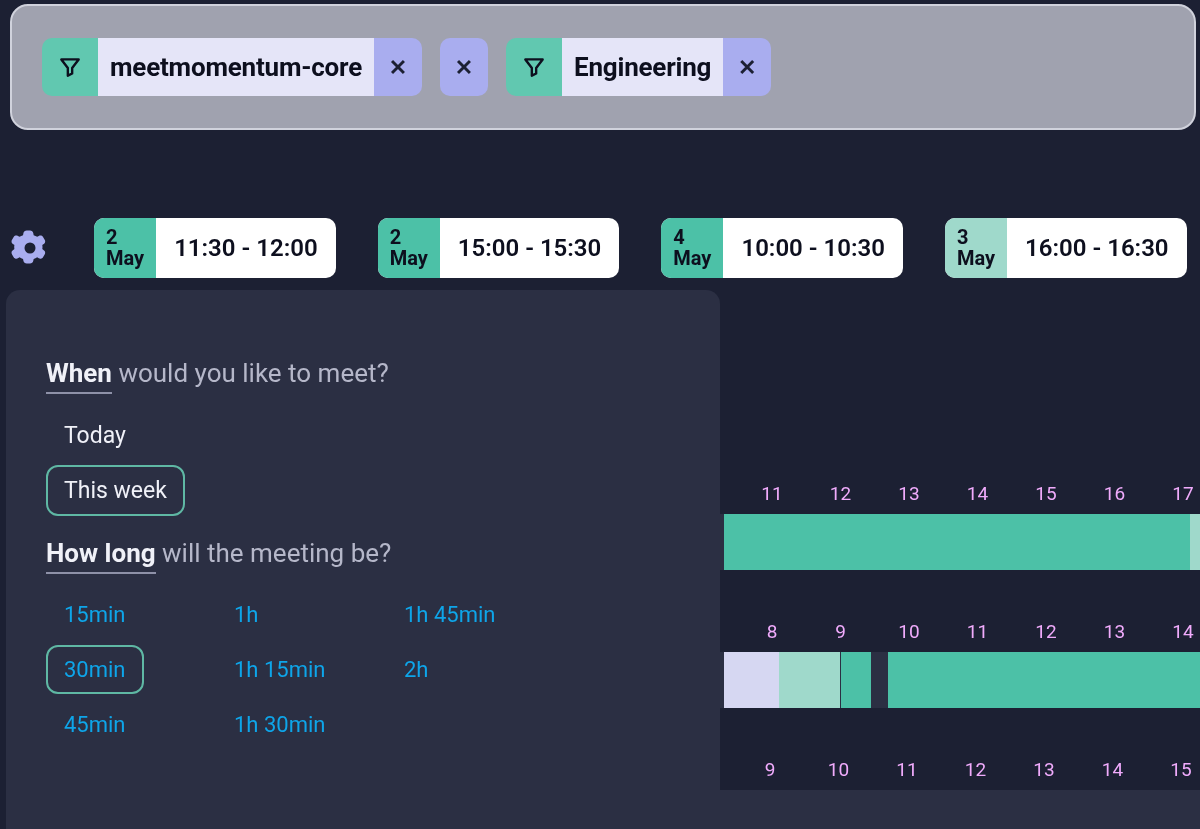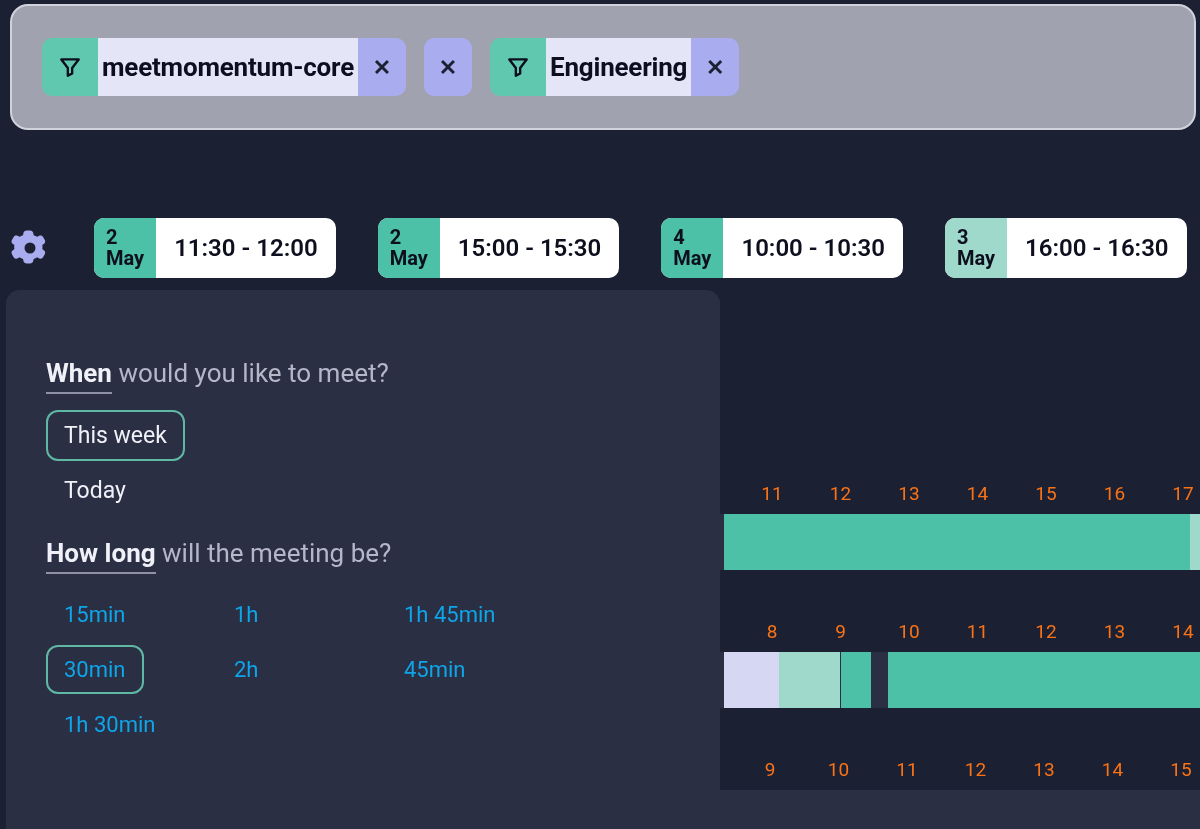--- a/index.html
+++ b/index.html
@@ -45,21 +45,21 @@
     align-items: center;
     justify-content: center;
   }
   .filter-chip .label-slot {
     height: 100%;
     background: #e5e5f8;
     color: #0d0f1e;
     font-size: 26px;
     display: flex;
     align-items: center;
-    padding: 0 4px;
+    padding: 0 12px;
     letter-spacing: -0.2px;
   }
   .filter-chip .close-slot {
     width: 48px;
     height: 100%;
     background: #a9adef;
     color: #1c2033;
     display: flex;
     align-items: center;
     justify-content: center;
@@ -188,21 +188,21 @@
     margin-bottom: 30px;
   }
   .timeline .ticks {
     position: absolute;
     left: 0; right: 0; top: 0; height: 34px;
   }
   .timeline .tick {
     position: absolute;
     top: 6px;
     font-size: 19px;
-    color: #f97316;
+    color: #f0abfc;
     transform: translateX(-50%);
   }
   .timeline .bar-row {
     position: absolute;
     left: 0; right: 0; top: 38px; height: 56px;
     background: #2b2f43;
   }
   .timeline .block {
     position: absolute;
     top: 0; height: 56px;
@@ -275,32 +275,33 @@
         <div class="time">16:00 - 16:30</div>
       </div>
     </div>
 </div>
 
 <div class="panel">
   <h3>
     <span class="strong">When</span><span> would you like to meet?</span>
   </h3>
   <div class="opt-row" id="when-opts">
+      <div class="opt-btn">Today</div>
       <div class="opt-btn selected">This week</div>
-      <div class="opt-btn">Today</div>
     </div>
 
   <h3>
     <span class="strong">How long</span><span> will the meeting be?</span>
   </h3>
   <div class="dur-grid" id="dur-opts">
       <div class="dur-btn">15min</div>
       <div class="dur-btn">1h</div>
       <div class="dur-btn">1h 45min</div>
       <div class="dur-btn selected">30min</div>
+      <div class="dur-btn">1h 15min</div>
       <div class="dur-btn">2h</div>
       <div class="dur-btn">45min</div>
       <div class="dur-btn">1h 30min</div>
     </div>
 </div>
 
 <div class="timeline-area" id="timelines">
     <div class="timeline">
       <div class="ticks">
         <div class="tick" style="left: 52px;">11</div>

